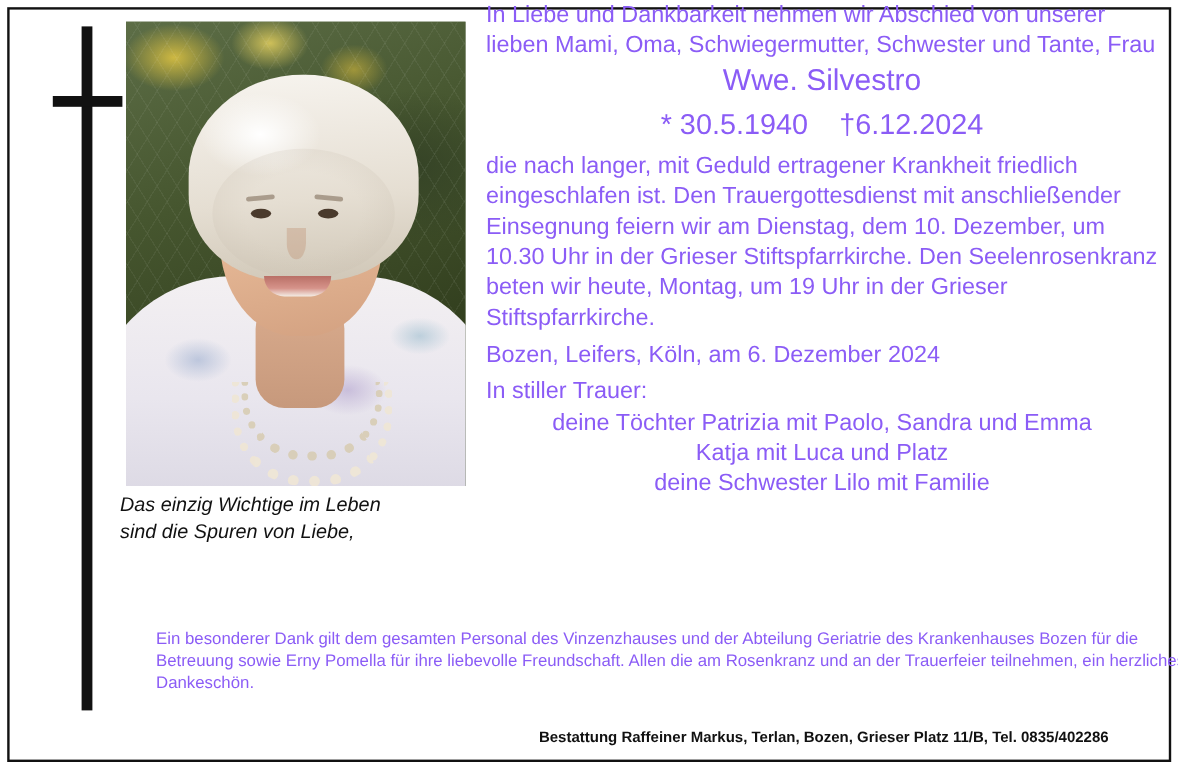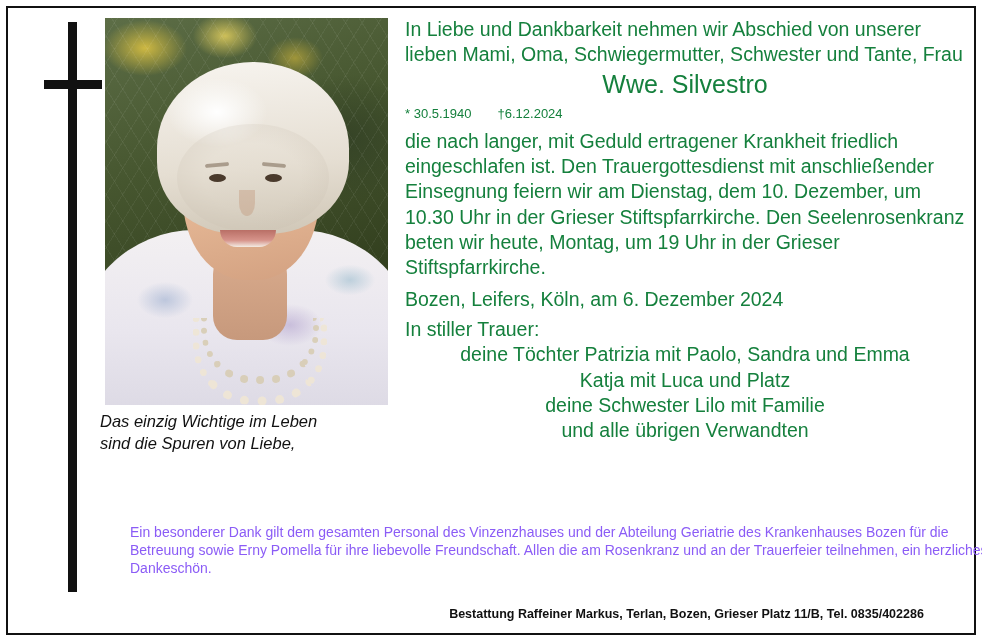--- a/index.html
+++ b/index.html
@@ -212,44 +212,45 @@
   }
   .quote .author {
     display: block;
     font-size: 14px;
     margin-top: 1px;
   }
   
   .obit {
     position: absolute;
     left: 405px;
-    top: 17px;
+    top: 0;
     width: 560px;
     font-size: 19.5px;
     line-height: 1.30;
-    color: #15803d;
+    color: #8b5cf6;
   }
   .obit p {
     margin: 0;
   }
   .name {
     text-align: center;
     font-size: 41px;
     line-height: 1.18;
     margin-top: 4px !important;
     letter-spacing: 0.2px;
   }
   .subname {
     text-align: center;
     font-size: 25px;
     line-height: 1.2;
     margin-top: 1px !important;
   }
   .dates {
-    font-size: 13px;
+    text-align: center;
+    font-size: 24px;
     margin-top: 7px !important;
     margin-bottom: 6px !important;
   }
   .dates .sep {
     display: inline-block;
     width: 26px;
   }
   .place {
     margin-top: 6px !important;
   }
@@ -322,20 +323,19 @@
     <p class="dates">
       <span>* 30.5.1940</span><span class="sep"></span><span>†6.12.2024</span>
     </p>
     <p>die nach langer, mit Geduld ertragener Krankheit friedlich eingeschlafen ist. Den Trauergottesdienst mit anschließender Einsegnung feiern wir am Dienstag, dem 10. Dezember, um 10.30 Uhr in der Grieser Stiftspfarrkirche. Den Seelenrosenkranz beten wir heute, Montag, um 19 Uhr in der Grieser Stiftspfarrkirche.</p>
     <p class="place">Bozen, Leifers, Köln, am 6. Dezember 2024</p>
     <p class="mourn-head">In stiller Trauer:</p>
     <div class="family">
       <p>deine Töchter Patrizia mit Paolo, Sandra und Emma</p>
       <p>Katja mit Luca und Platz</p>
       <p>deine Schwester Lilo mit Familie</p>
-      <p>und alle übrigen Verwandten</p>
     </div>
   </div>
 
   <div class="thanks">Ein besonderer Dank gilt dem gesamten Personal des Vinzenzhauses und der Abteilung Geriatrie des Krankenhauses Bozen für die Betreuung sowie Erny Pomella für ihre liebevolle Freundschaft. Allen die am Rosenkranz und an der Trauerfeier teilnehmen, ein herzliches Dankeschön.</div>
 
   <div class="imprint">Bestattung Raffeiner Markus, Terlan, Bozen, Grieser Platz 11/B, Tel. 0835/402286</div>
 </div>
 
 </body></html>

